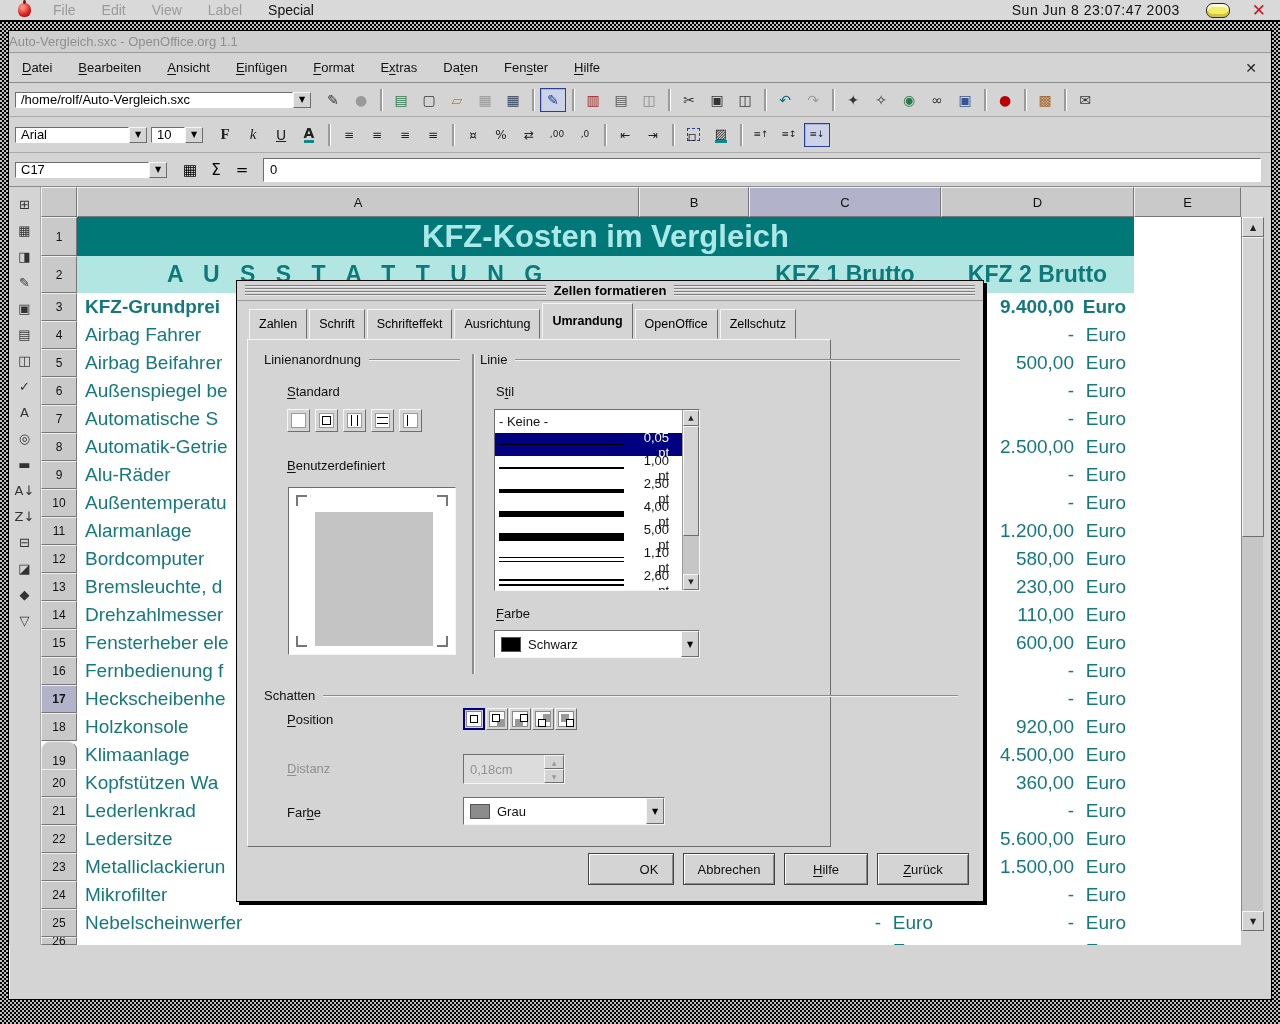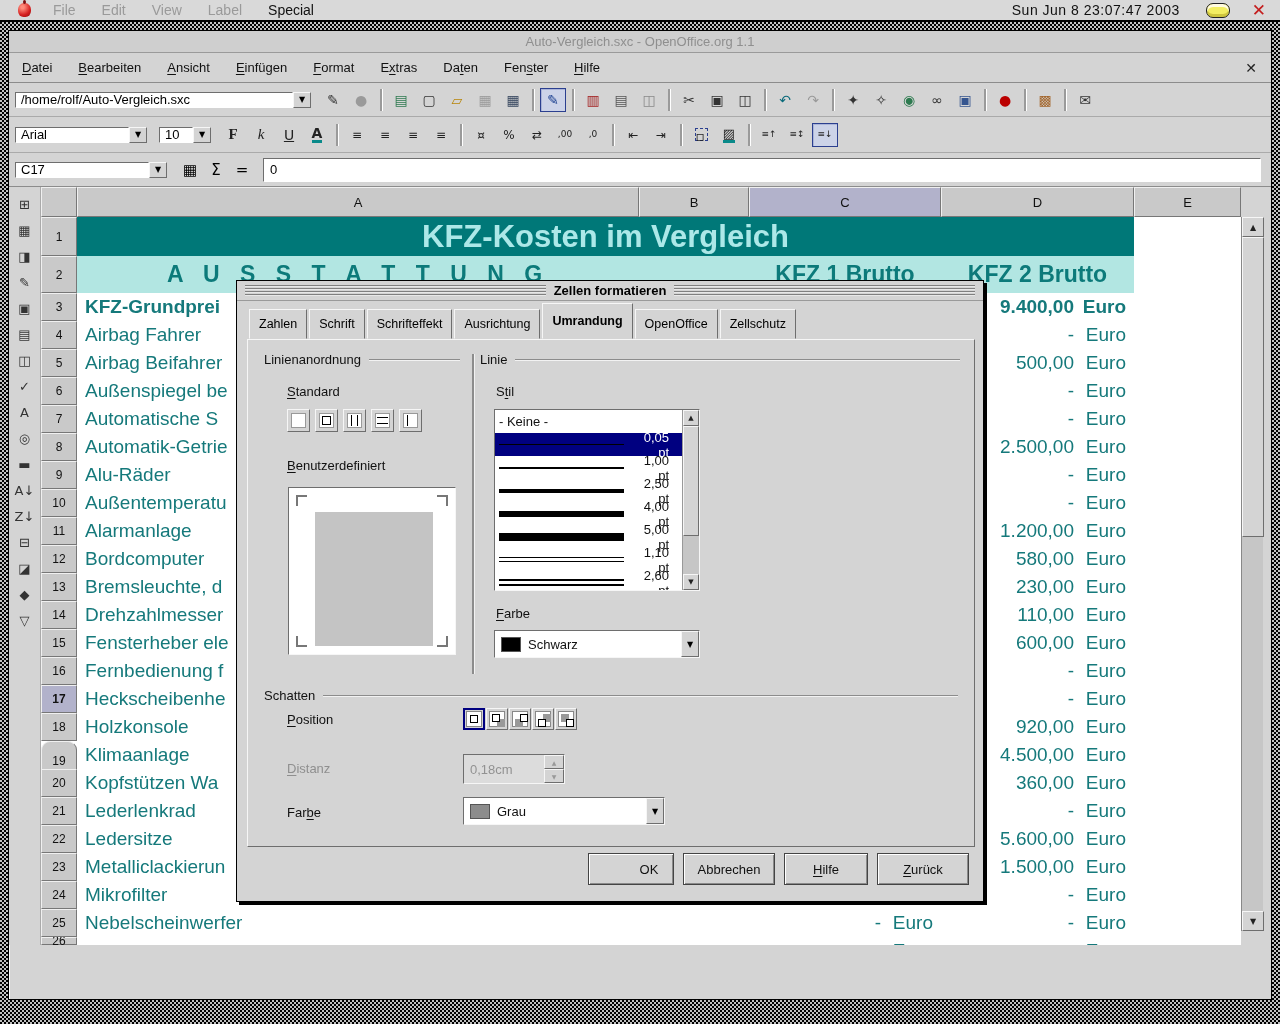--- a/index.html
+++ b/index.html
@@ -19,21 +19,21 @@
 .mac-menu{margin-right:26px;color:#111}
 .mac-menu.dis{color:#9a9a9a}
 #macbar .spacer{flex:1}
 #mac-clock{color:#111;margin-right:26px;letter-spacing:.5px}
 #mac-btn{width:24px;height:15px;background:#f3ee62;border:1.5px solid #222;border-radius:7px;margin-right:22px;
   box-shadow:inset 0 3px 0 #fffbe0,inset 0 -3px 0 #cfc63e}
 #mac-close{color:#c41d1d;font-weight:bold;font-size:17px;margin-right:14px;line-height:1}
 
 #win{position:absolute;left:8px;top:30px;width:1264px;height:970px;background:#d4d4d4;
   border:1px solid #000;box-shadow:inset 1px 1px 0 #fff}
-#titlebar{height:22px;display:flex;align-items:center;justify-content:center;background:#cfcfcf;
+#titlebar{height:22px;display:flex;align-items:center;background:#cfcfcf;
   border-bottom:1px solid #9a9a9a;color:#8f8f8f;font-size:13px}
 #menubar{height:30px;display:flex;align-items:center;background:#d4d4d4;border-bottom:1px solid #8c8c8c;font-size:13px}
 .menu-item{padding:0 13px;height:100%;display:flex;align-items:center;color:#111}
 .menu-item u{text-underline-offset:2px}
 #menubar .spacer{flex:1}
 #doc-close{padding:0 14px;font-size:14px;color:#222}
 .toolbar{display:flex;align-items:center;background:#d4d4d4}
 #tb1{height:34px;border-bottom:1px solid #aaa;padding-left:6px}
 #tb2{height:36px;border-bottom:1px solid #aaa;padding-left:6px}
 #fbar{height:34px;border-bottom:1px solid #8c8c8c;padding-left:6px}
@@ -91,21 +91,21 @@
 
 #dialog{position:absolute;left:236px;top:280px;width:748px;height:622px;background:#d4d4d4;
   border:1px solid #000;box-shadow:3px 3px 0 #000;z-index:30}
 #dlg-title{height:20px;display:flex;align-items:center;background:#d4d4d4;border-bottom:1px solid #9a9a9a}
 .pin{flex:1;height:11px;margin:0 8px;background:repeating-linear-gradient(to bottom,#808080 0 1px,#e8e8e8 1px 2px,transparent 2px 3px)}
 #dlg-title .t{font-size:13px;font-weight:bold;white-space:nowrap}
 #dlg-tabs{position:absolute;left:12px;top:24px;height:34px;display:flex;align-items:flex-end}
 .dtab{height:30px;padding:0 9px;display:flex;align-items:center;background:#d4d4d4;font-size:12.5px;
   border:1px solid;border-color:#f6f6f6 #6e6e6e transparent #f6f6f6;margin-right:2px;position:relative}
 .dtab.active{height:36px;font-weight:bold;z-index:2;border-bottom:1px solid #d4d4d4}
-#dlg-panel{position:absolute;left:10px;top:58px;width:728px;height:508px;
+#dlg-panel{position:absolute;left:10px;top:58px;width:584px;height:508px;
   border:1px solid;border-color:#f6f6f6 #6e6e6e #6e6e6e #f6f6f6;background:#d4d4d4}
 .gcap{position:absolute;display:flex;align-items:center;font-size:13px;color:#111}
 .gcap .line{height:1px;background:#8c8c8c;box-shadow:0 1px 0 #f2f2f2;margin-left:8px}
 .dlbl{position:absolute;font-size:13px;color:#111}
 .dlbl.dis{color:#8f8f8f}
 #presets{position:absolute;left:39px;top:69px;display:flex}
 .pbtn{width:23px;height:23px;background:#d4d4d4;border:1px solid;border-color:#f6f6f6 #6e6e6e #6e6e6e #f6f6f6;
   display:flex;align-items:center;justify-content:center;margin-right:5px}
 .pi{position:relative;width:15px;height:15px;background:#fff;border:1px solid #999}
 .pi.box::before{content:"";position:absolute;inset:2px;border:1px solid #000}
@@ -281,21 +281,21 @@
           <span class="glyph " style="color: rgb(163, 101, 42);">▩</span>
         </div>
         <div class="tsep"></div>
         <div class="tbtn">
           <span class="glyph " style="color: rgb(51, 51, 51);">✉</span>
         </div>
       </div>
   </div>
 
   <div id="tb2" class="toolbar">
-    <div class="combo" style="width:132px;margin-right:12px">
+    <div class="combo" style="width:132px;margin-right:4px">
       <div class="cfield">Arial</div>
       <div class="cbtn glyph">▼</div>
     </div>
     <div class="combo" style="width:52px;margin-right:8px">
       <div class="cfield">10</div>
       <div class="cbtn glyph">▼</div>
     </div>
     <div id="tb2-icons" style="display:flex;align-items:center">
         <div class="tbtn">
           <span class="glyph g-bold" style="color: rgb(34, 34, 34);">F</span>

